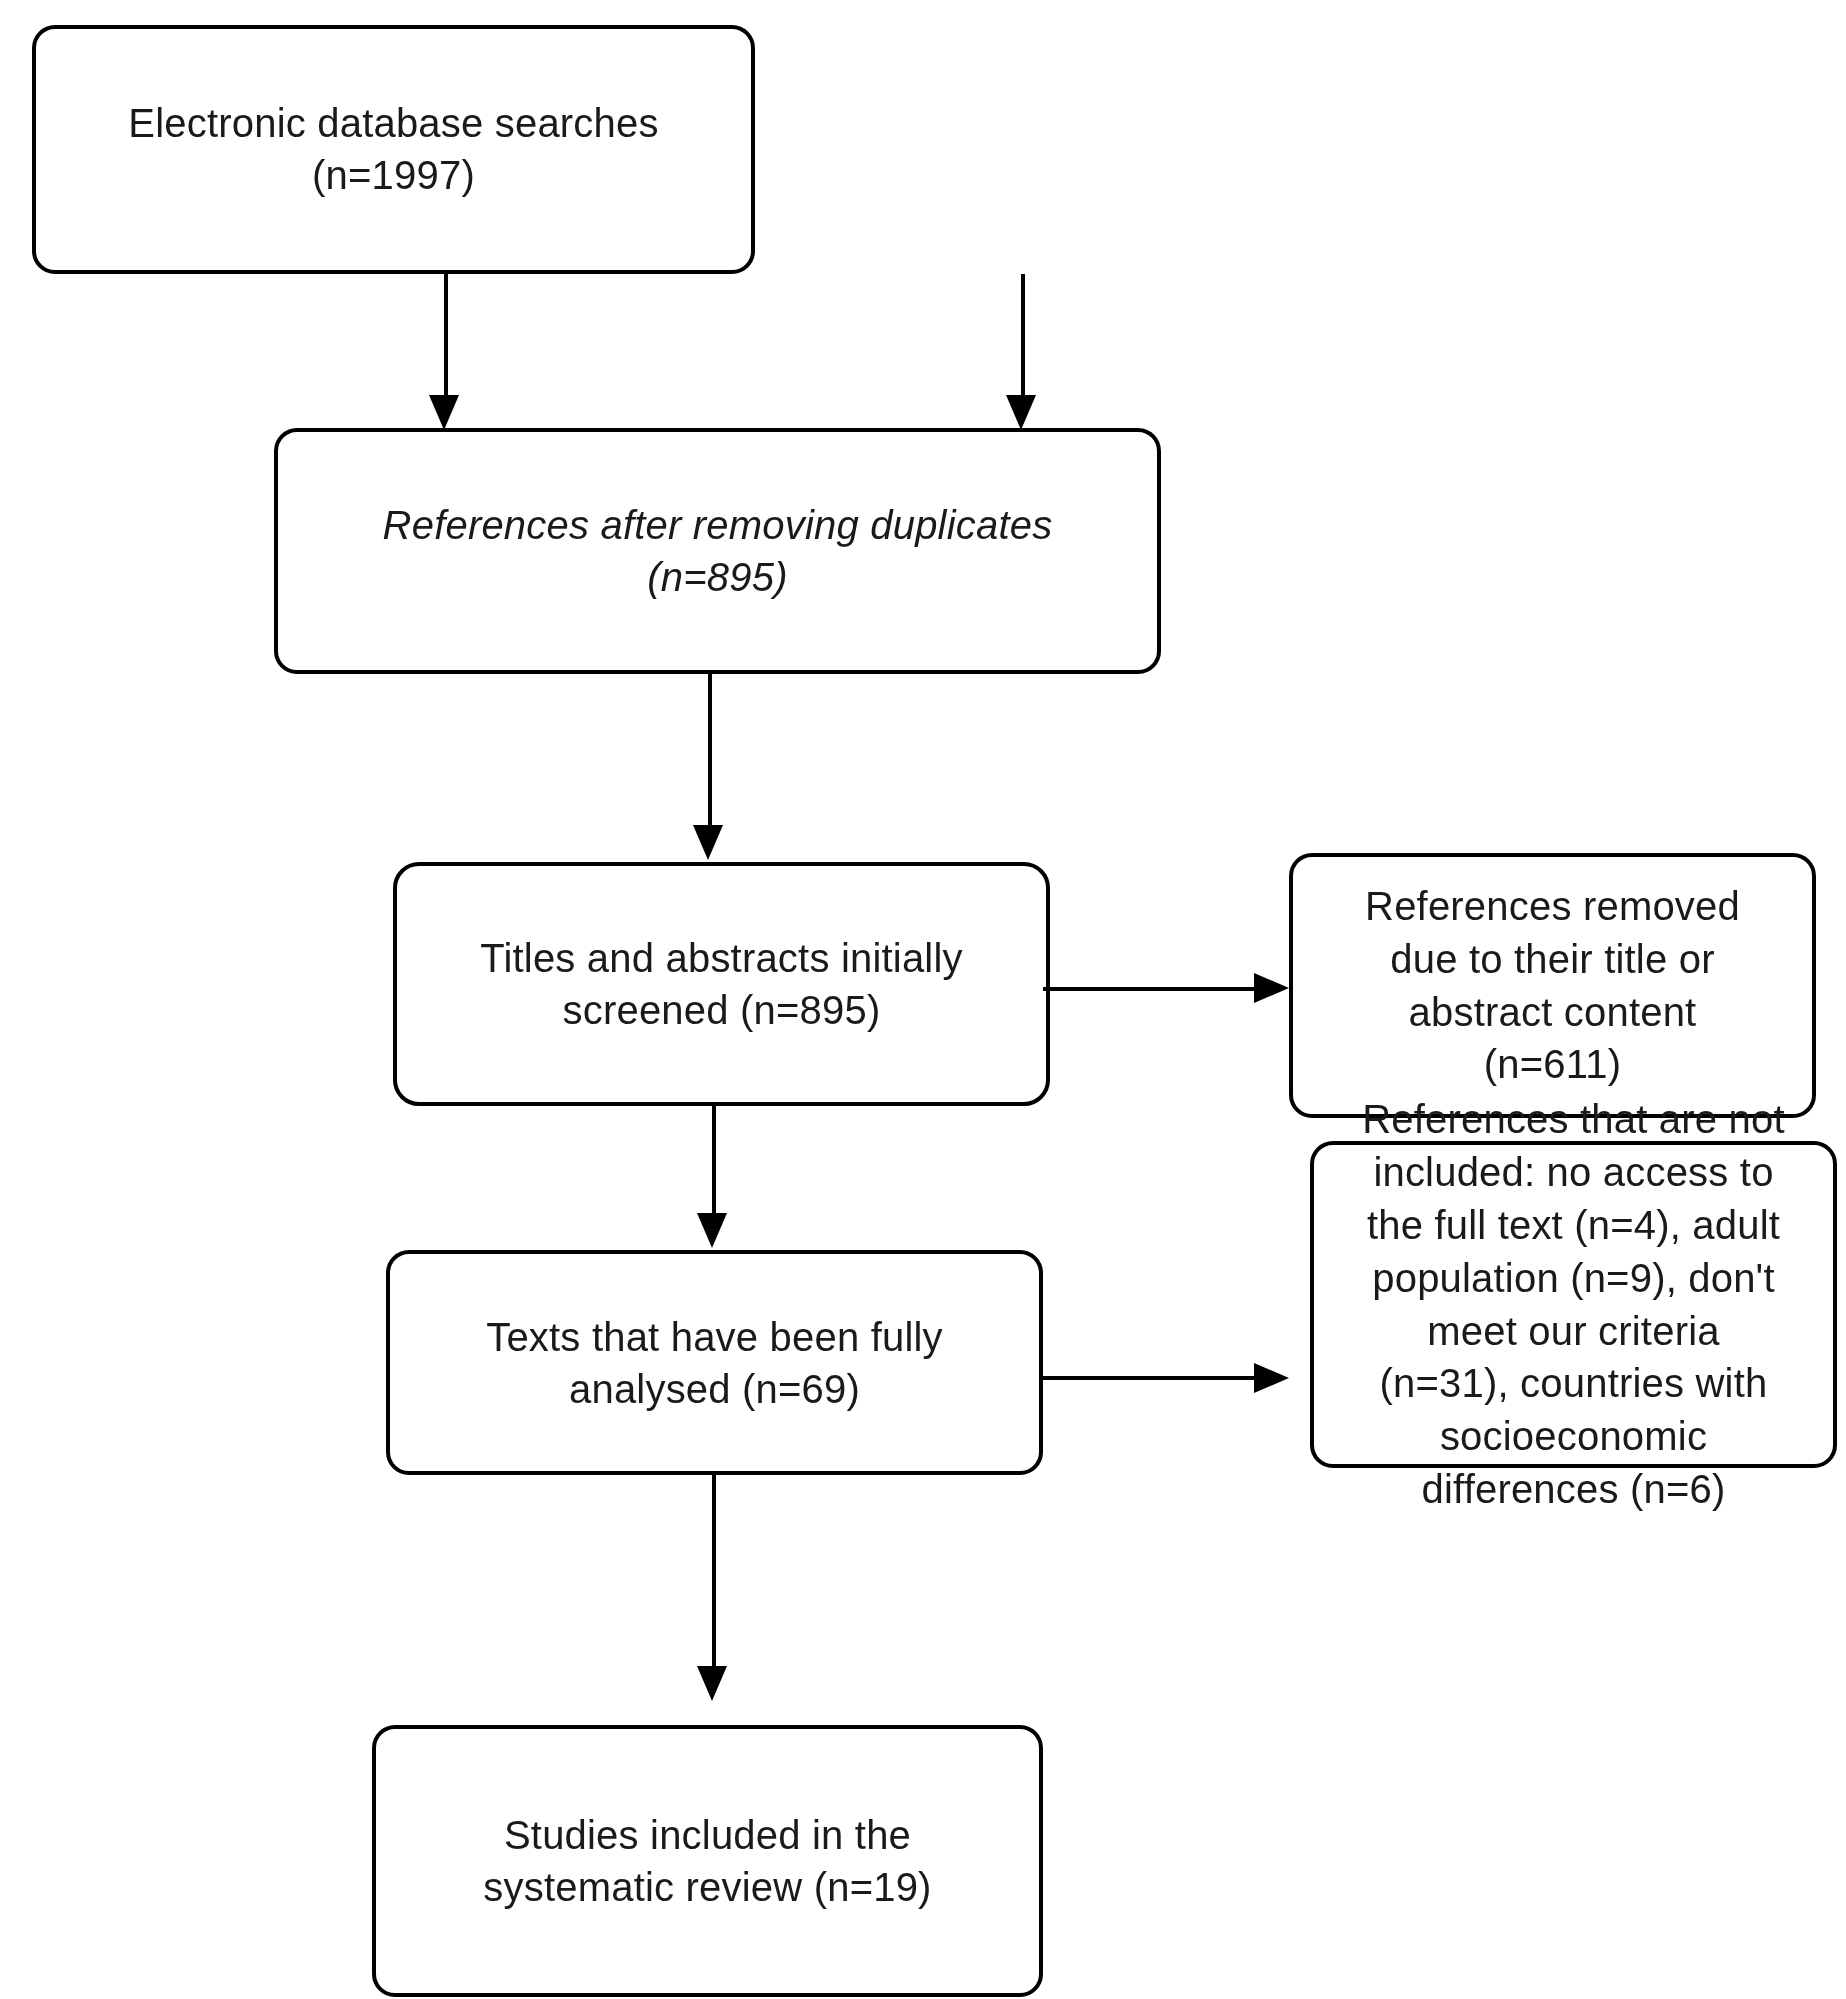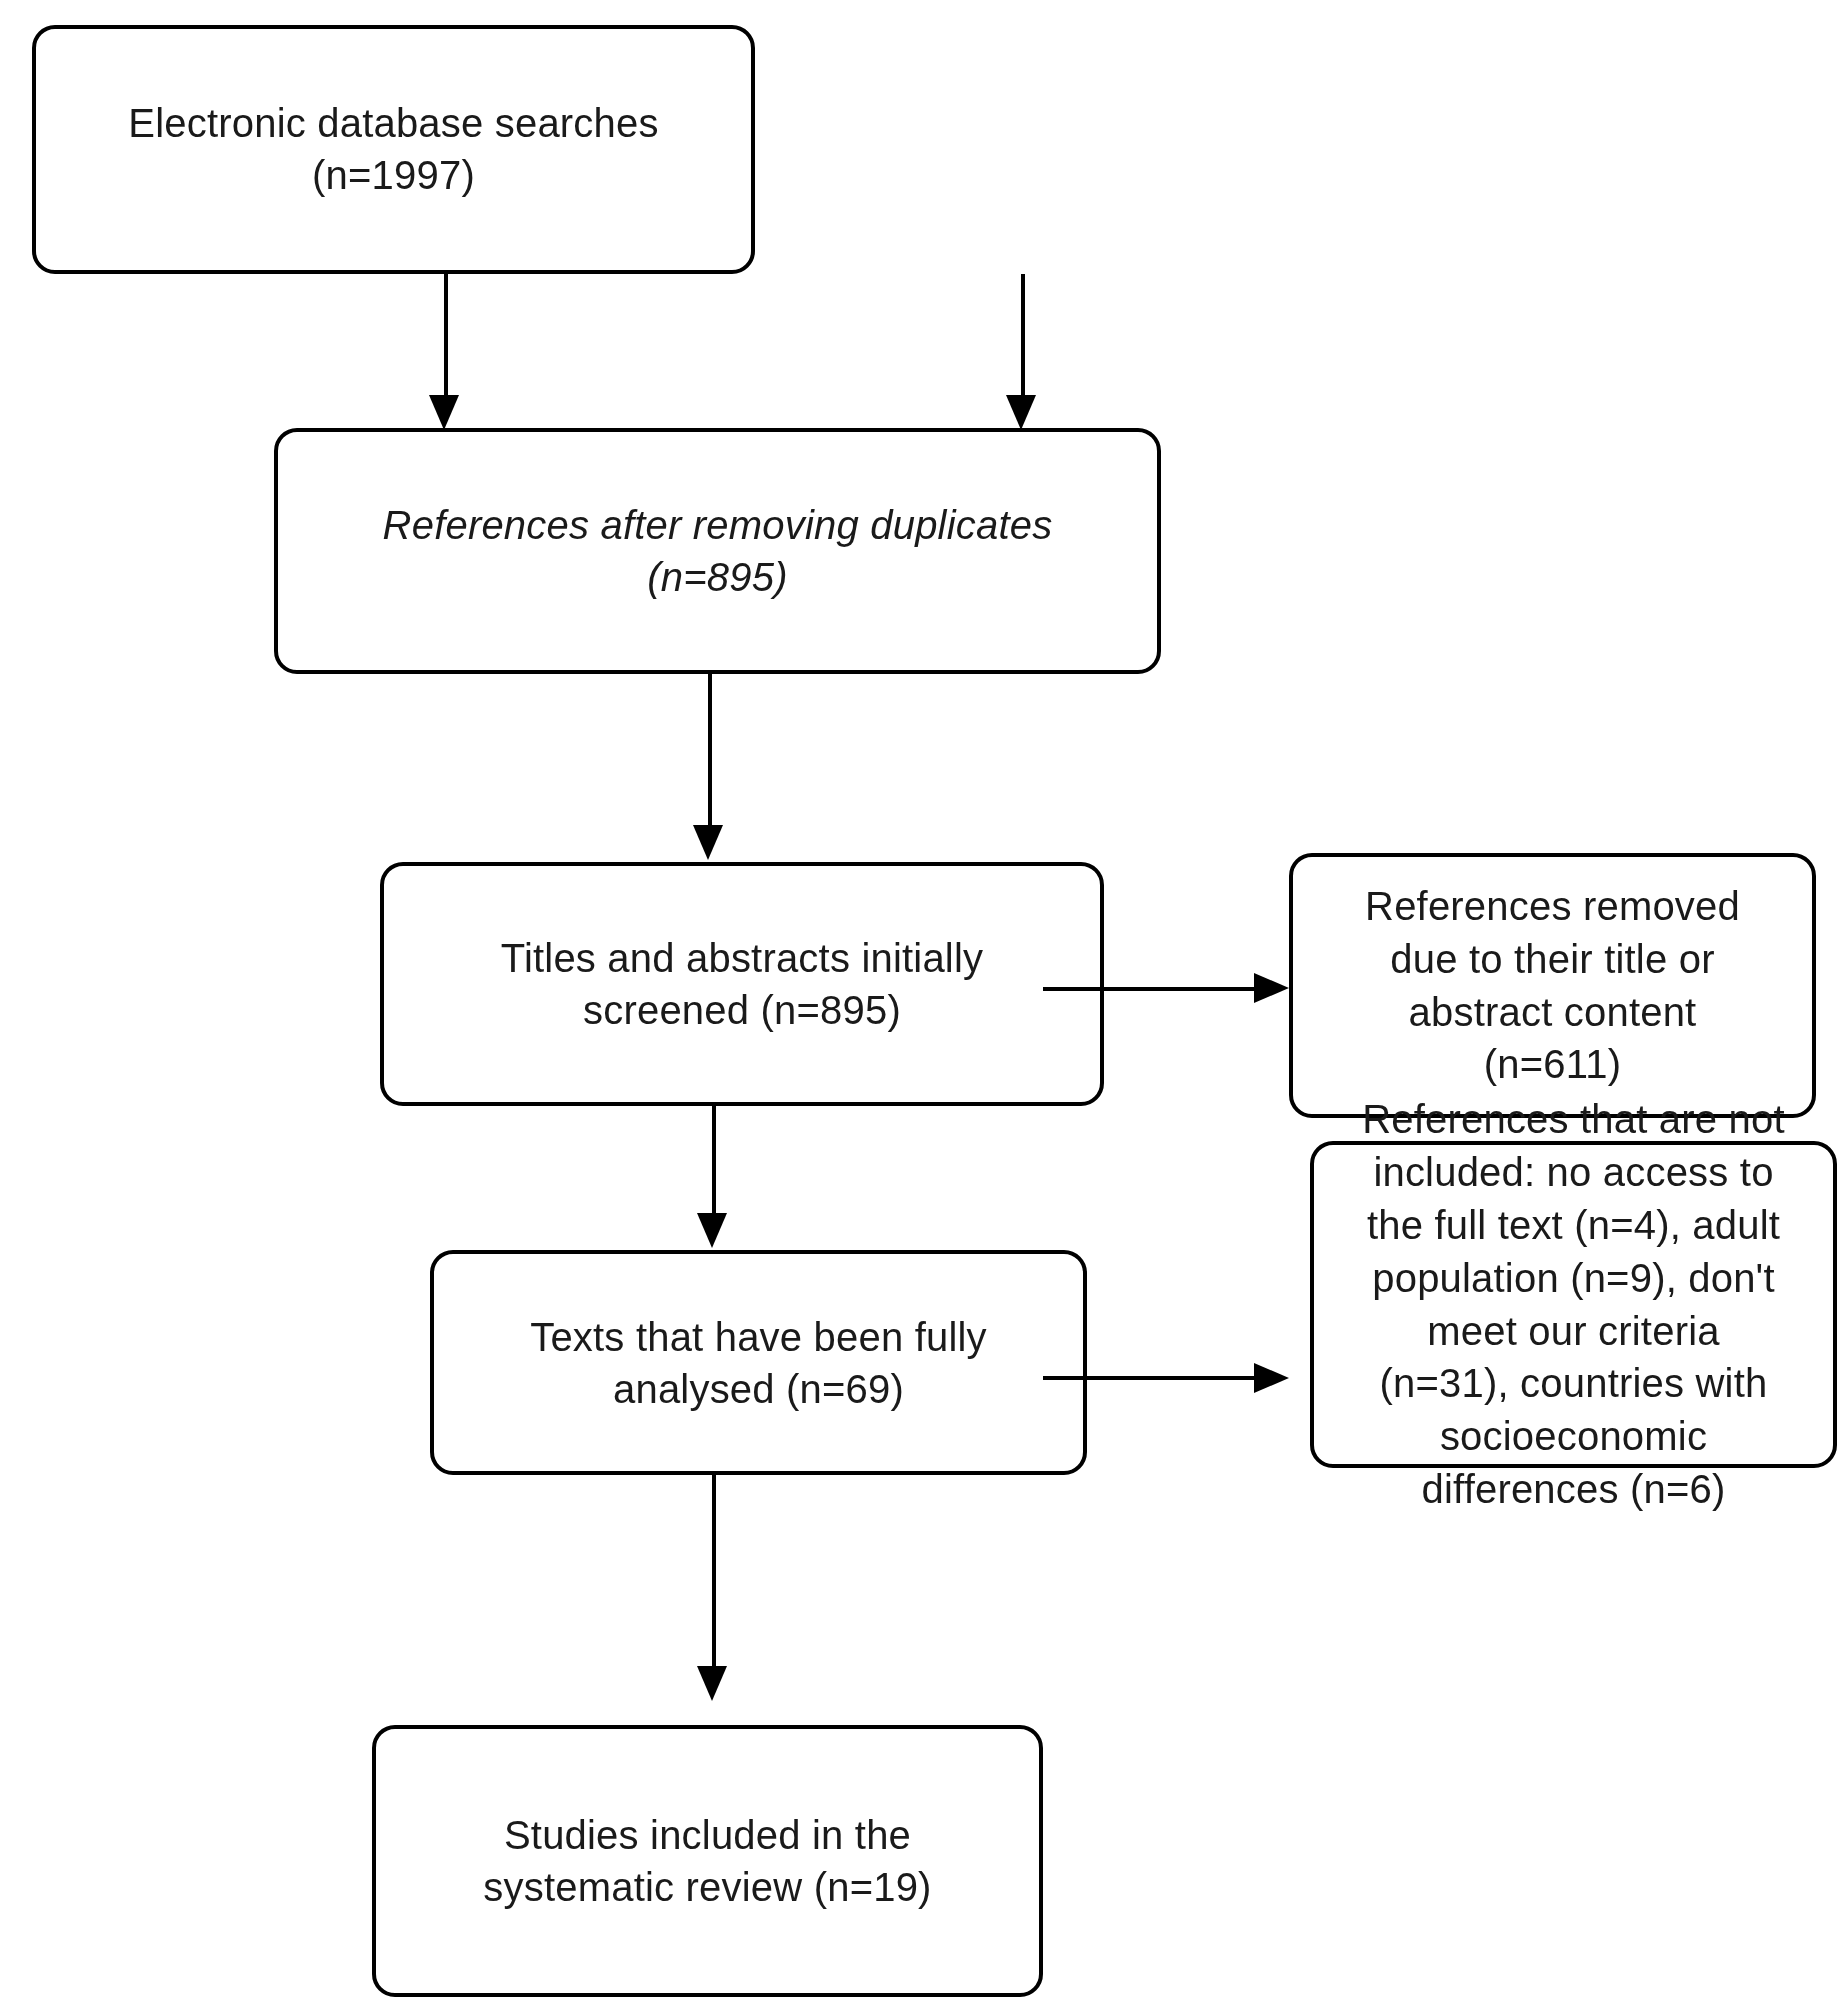--- a/index.html
+++ b/index.html
@@ -35,22 +35,22 @@
     padding: 0 19.3px;
     color: #1a1a1a;
     font-size: 40px;
     line-height: 1.30;
     letter-spacing: 0.2px;
     white-space: pre-line;
   }
   .box-search-db       { left: 32px;   top: 24.6px;   width: 723px;  height: 249px; }
   .box-search-manual   { left: 818px;  top: 24.6px;   width: 527px;  height: 249px; }
   .box-dedup           { left: 274px;  top: 428px;  width: 887px; height: 246px; font-style: italic; }
-  .box-screened        { left: 380px;  top: 862px;  width: 724px;  height: 244px; }
-  .box-fulltext        { left: 386px;  top: 1250px; width: 657px;  height: 225px; margin-left: 44px; }
+  .box-screened        { left: 393px;  top: 862px;  width: 657px;  height: 244px; border-radius: 26px; }
+  .box-fulltext        { left: 386px;  top: 1250px; width: 657px;  height: 225px; }
   .box-included        { left: 372px;  top: 1706px; width: 671px;  height: 272px; margin-top: 19px; }
   .box-excluded-title  { left: 1289px; top: 853px;  width: 527px;  height: 265px; }
   .box-excluded-other  { left: 1289px; top: 1141px; width: 527px;  height: 327px; margin-left: 21px; }
 
   .box-excluded-title .flow-box-text,
   .box-excluded-other .flow-box-text {
     font-size: 40px;
     line-height: 1.32;
     padding: 0 12.3px;
   }

